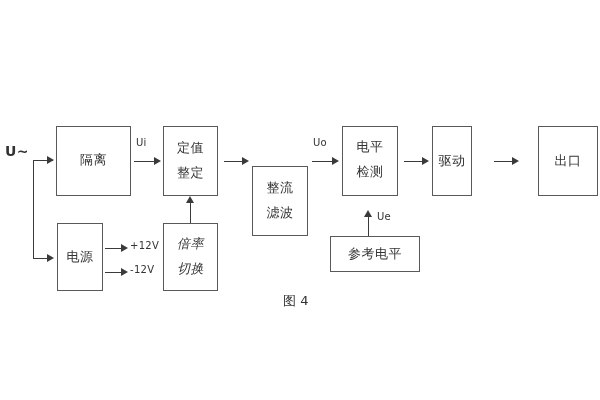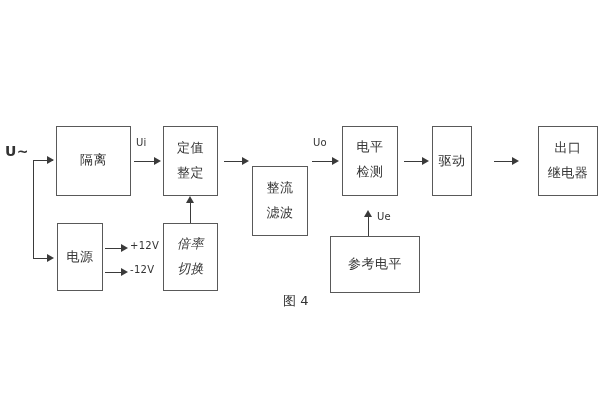--- a/index.html
+++ b/index.html
@@ -131,21 +131,20 @@
 
   <div class="box" style="left:432px; top:126px; width:40px; height:70px;">
     <span class="ln">驱动</span>
   </div>
 
   <div class="hline" style="left:494px; top:161px; width:20px;"></div>
   <div class="arrow-r" style="left:512px; top:157px;"></div>
 
   <div class="box" style="left:521px; top:126px; width:60px; height:70px;margin-left:17px;">
     <span class="ln">出口</span>
-    <span class="ln">继电器</span>
   </div>
 
   <div class="box" style="left:57px; top:223px; width:46px; height:68px;">
     <span class="ln">电源</span>
   </div>
 
   <div class="hline" style="left:105px; top:248px; width:18px;"></div>
   <div class="arrow-r" style="left:121px; top:244px;"></div>
   <div class="label" style="left:130px; top:240px;">+12V</div>
 
@@ -154,21 +153,21 @@
   <div class="label" style="left:130px; top:264px;">-12V</div>
 
   <div class="box" style="left:163px; top:223px; width:55px; height:68px;font-style:italic;">
     <span class="ln">倍率</span>
     <span class="ln">切换</span>
   </div>
 
   <div class="vline" style="left:190px; top:202px; height:21px;"></div>
   <div class="arrow-u" style="left:186px; top:196px;"></div>
 
-  <div class="box" style="left:330px; top:236px; width:90px; height:57px;">
+  <div class="box" style="left:330px; top:236px; width:90px; height:36px;">
     <span class="ln">参考电平</span>
   </div>
 
   <div class="vline" style="left:368px; top:216px; height:20px;"></div>
   <div class="arrow-u" style="left:364px; top:210px;"></div>
   <div class="label" style="left:377px; top:211px;">Ue</div>
 
   <div class="caption" style="left:283px; top:292px;">图 4</div>
 
 </div>

